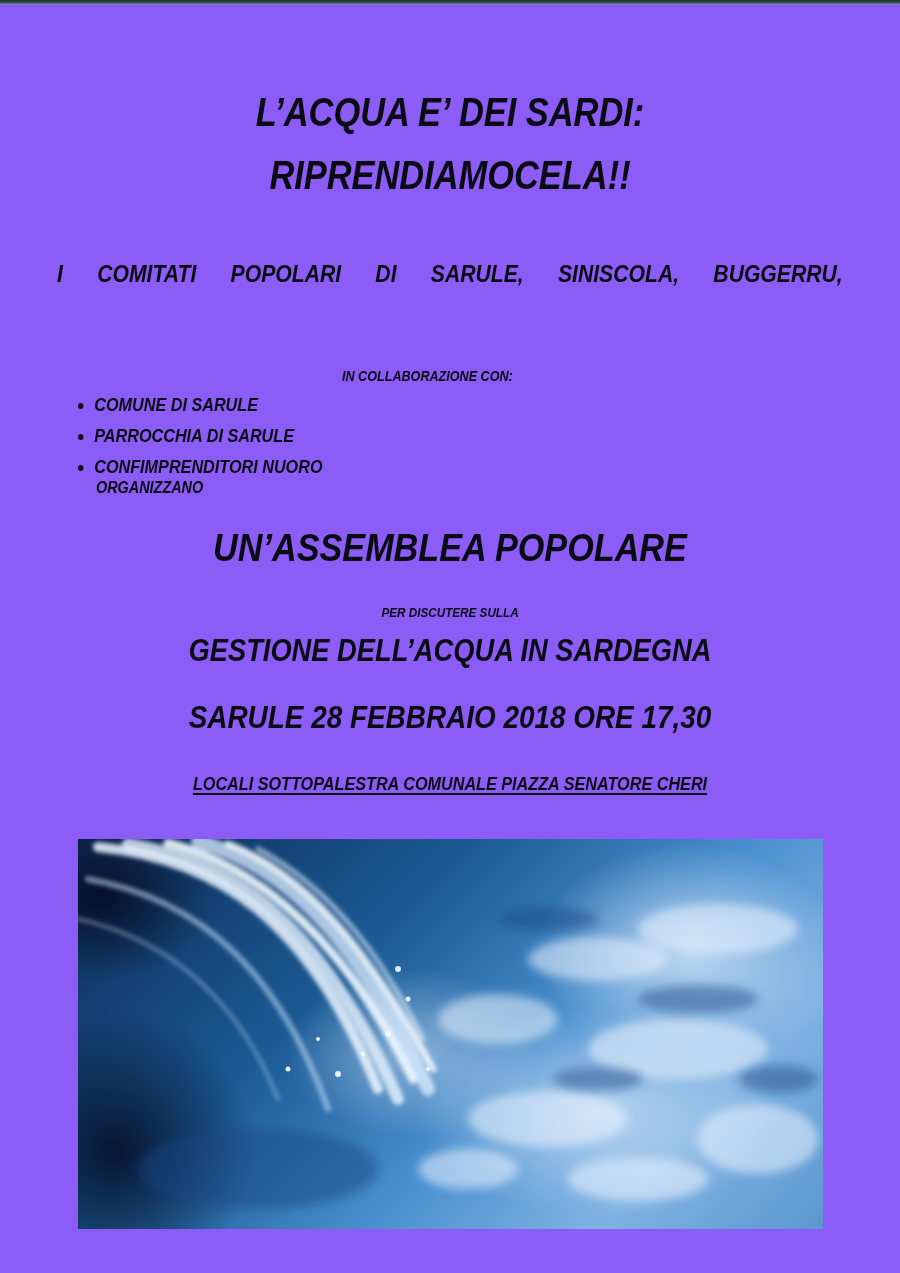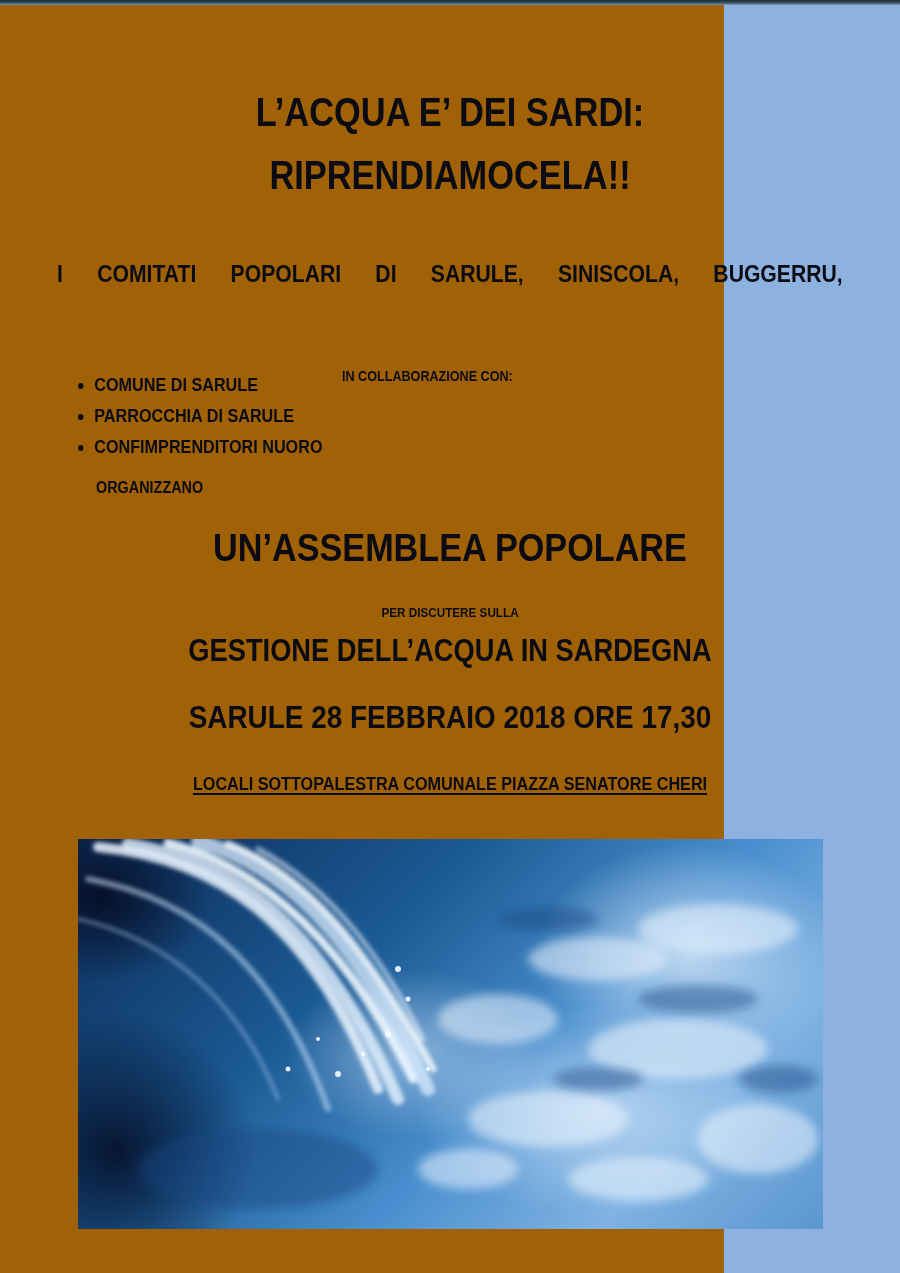--- a/index.html
+++ b/index.html
@@ -4,26 +4,27 @@
   <style>
     * { margin: 0; padding: 0; box-sizing: border-box; }
     html, body {
       width: 900px;
       height: 1273px;
       overflow: hidden;
       background: #8eb2e0;
     }
     .poster {
       position: relative;
-      width: 724px;
+      width: 900px;
       height: 1273px;
-      background: #a16207;
+      background: #8b5cf6;
       font-family: "Liberation Sans", "DejaVu Sans", sans-serif;
       color: #0b0b14;
       font-weight: bold;
+      font-style: italic;
     }
     .top-band {
       position: absolute;
       left: 0; top: 0;
       width: 900px; height: 5px;
       background: linear-gradient(to bottom, #1b2a33 0%, #3c5661 60%, #7e9fc8 100%);
     }
     .abs { position: absolute; white-space: nowrap; }
     .center { left: 0; width: 900px; text-align: center; }
 
@@ -57,21 +58,21 @@
     }
 
     .collab-label {
       top: 368px;
       left: 342px;
       font-size: 14px;
       transform: scaleX(0.9);
       transform-origin: left;
     }
     .partners {
-      top: 370px;
+      top: 390px;
       left: 78px;
       list-style: none;
       font-size: 18px;
       line-height: 31px;
     }
     .partners li {
       position: relative;
       padding-left: 18px;
       transform: scaleX(0.9);
       transform-origin: left;

